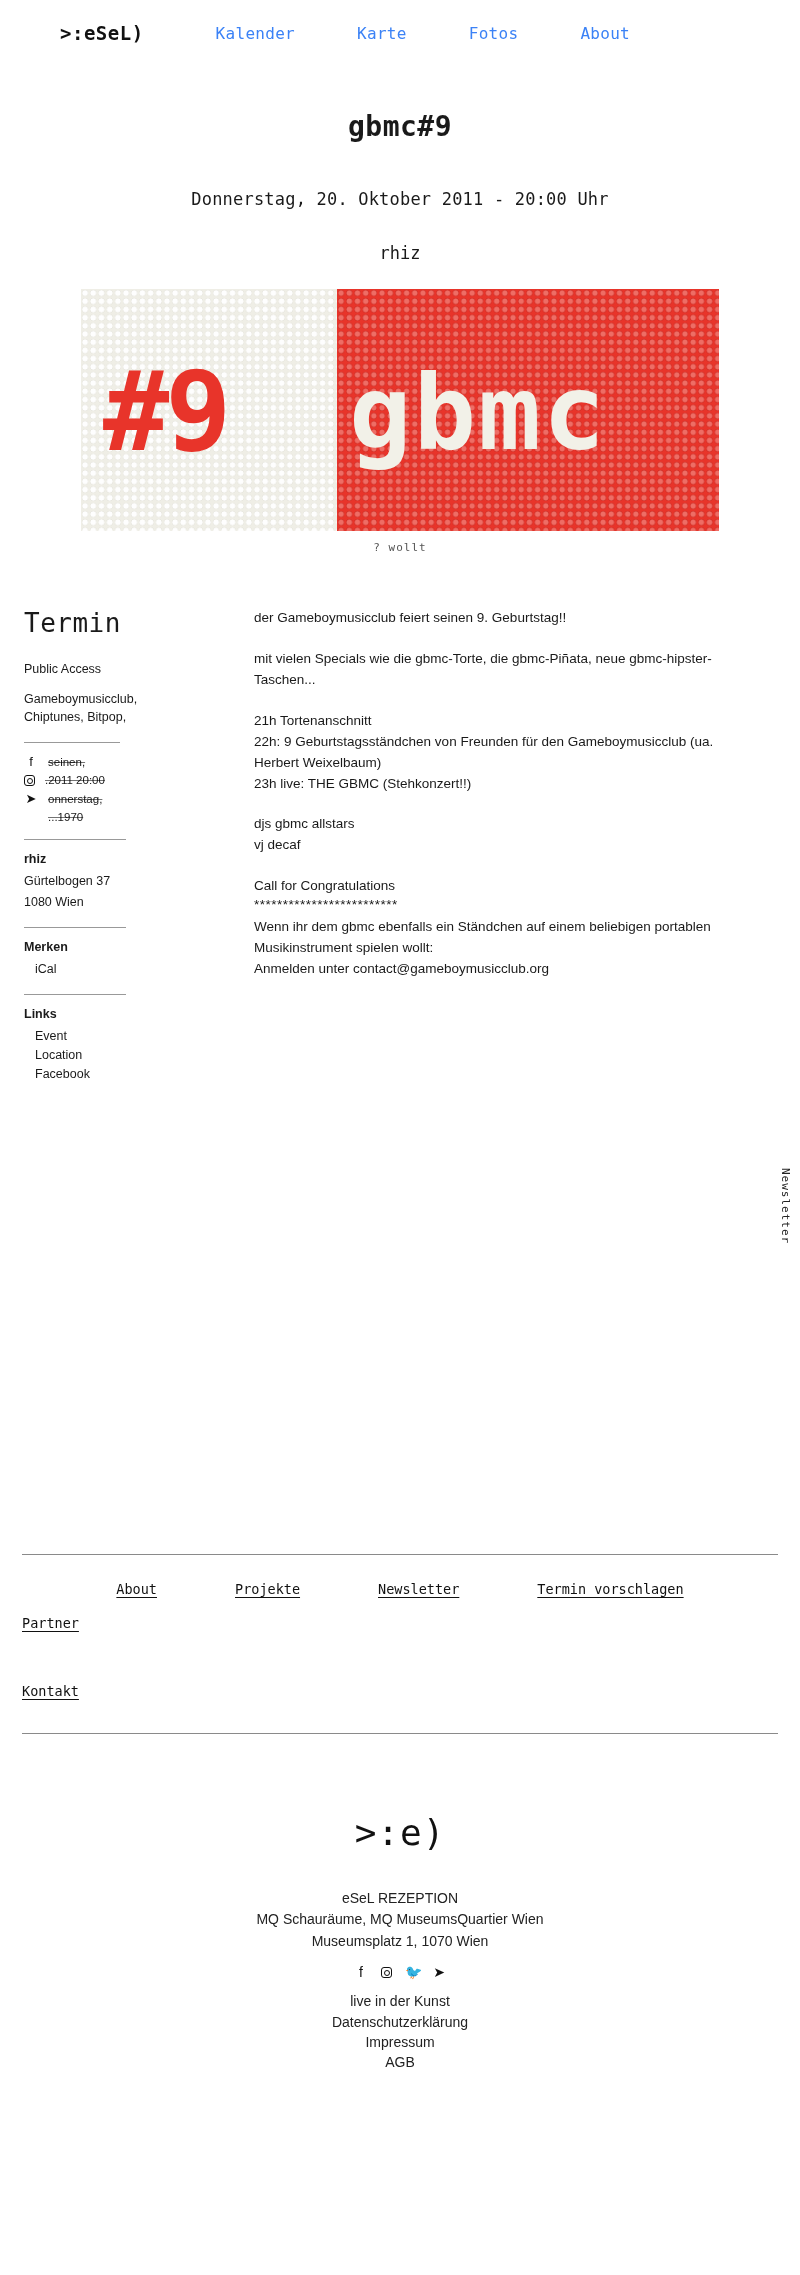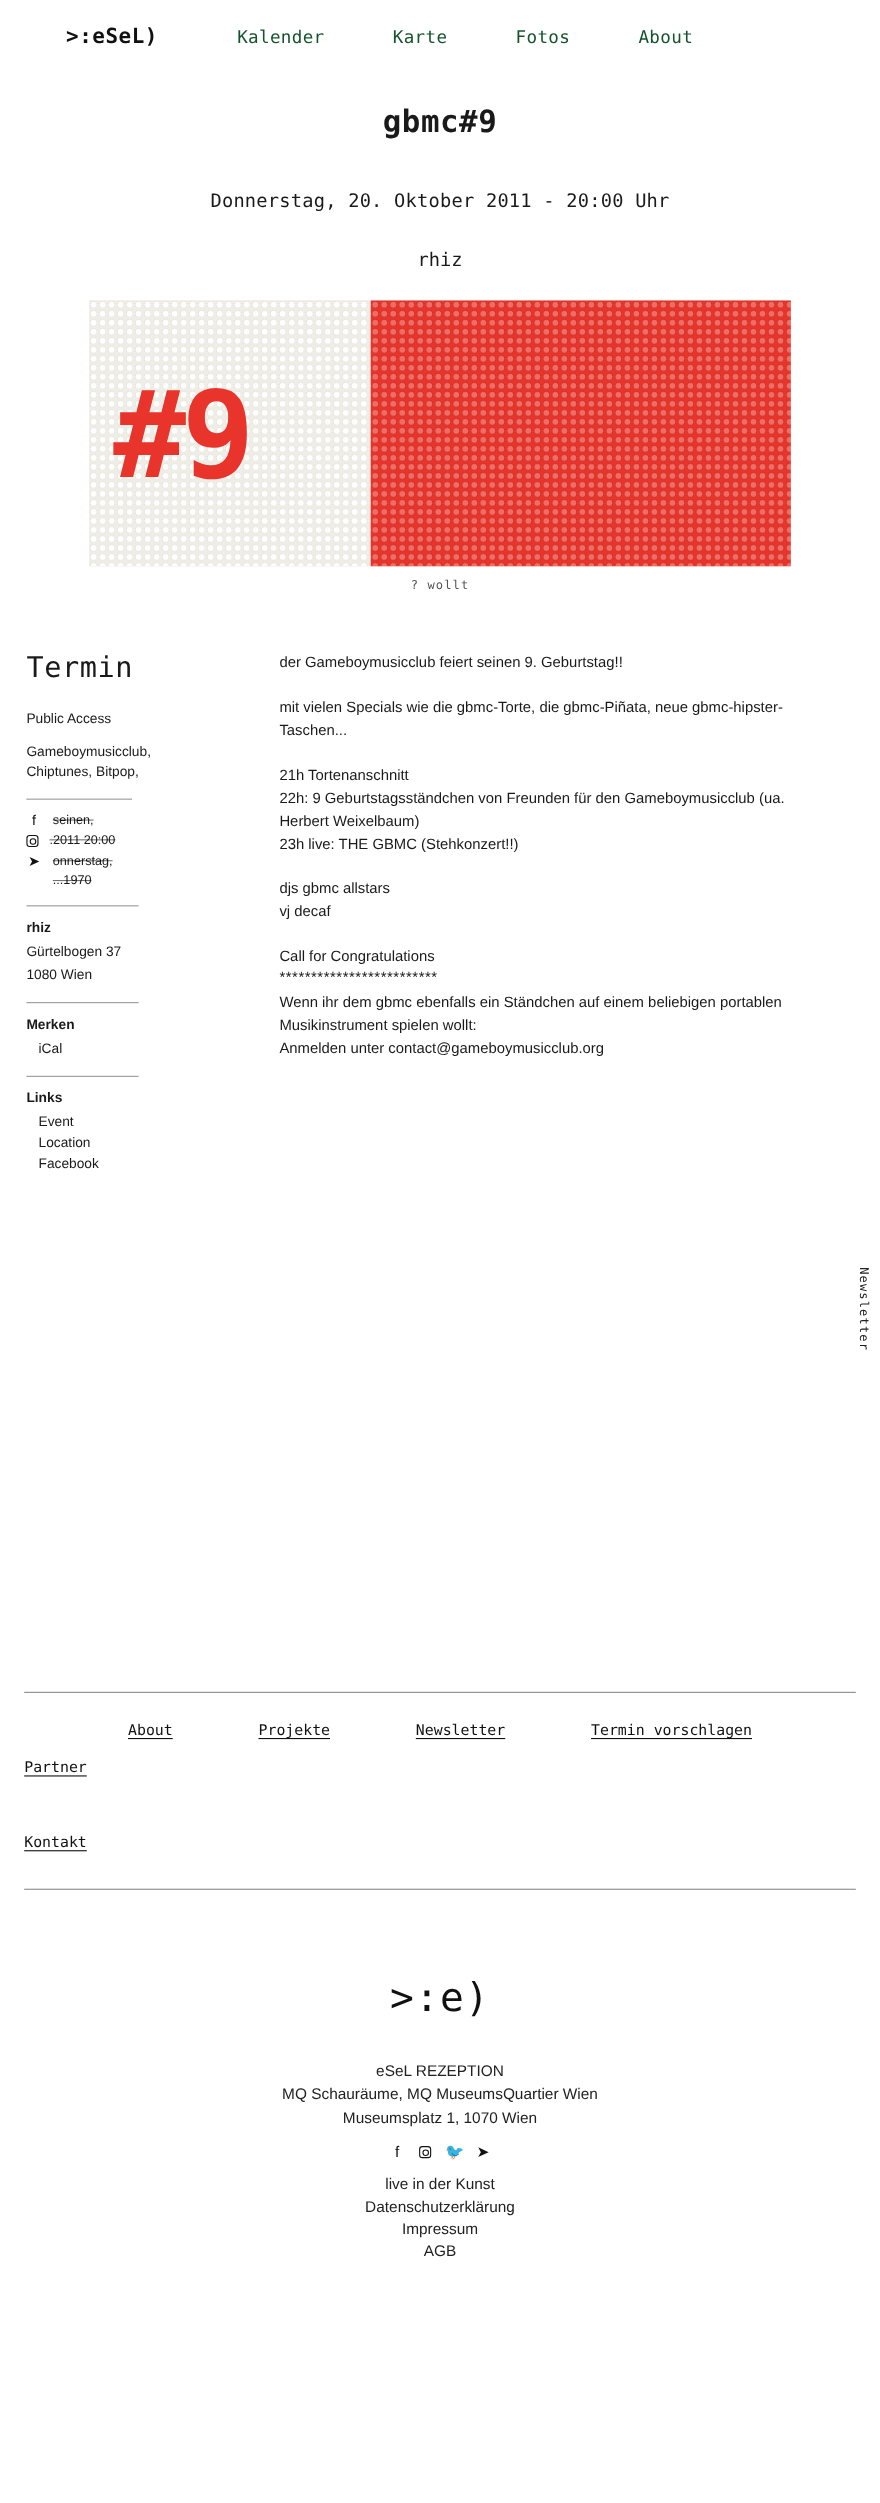--- a/index.html
+++ b/index.html
@@ -33,30 +33,30 @@
     font-weight: bold;
     font-size: 19px;
     letter-spacing: 0.5px;
     color: #111;
     text-decoration: none;
     margin-right: 72px;
   }
   .nav-link {
     font-family: "DejaVu Sans Mono", "Liberation Mono", monospace;
     font-size: 16px;
-    color: #14532d;
+    color: #3b82f6;
     text-decoration: none;
     margin-right: 62px;
     letter-spacing: 0.3px;
   }
 
   
   .title-block {
     text-align: center;
-    margin-top: 32px;
+    margin-top: 48px;
   }
   .event-title {
     font-family: "DejaVu Sans Mono", "Liberation Mono", monospace;
     font-size: 28px;
     font-weight: bold;
     margin: 0 0 46px 0;
     letter-spacing: 0.5px;
   }
   .event-date {
     font-family: "DejaVu Sans Mono", "Liberation Mono", monospace;
@@ -345,20 +345,21 @@
     <h1 class="event-title">gbmc#9</h1>
     <div class="event-date">Donnerstag, 20. Oktober 2011 - 20:00 Uhr</div>
     <div class="event-venue">rhiz</div>
   </div>
 
   <div class="hero-wrap">
     <div class="hero">
       <div class="bead-left"></div>
       <div class="bead-right"></div>
       <div class="glyph hash red">#9</div>
+      <div class="glyph gbmc cream">gbmc</div>
     </div>
     <div class="img-caption">?  wollt</div>
   </div>
 
   <div class="content">
 
     <div class="col-left">
       <h2 class="termin-heading">Termin</h2>
       <div class="meta-line">Public Access</div>
       <div class="tags">Gameboymusicclub, Chiptunes, Bitpop,</div>

